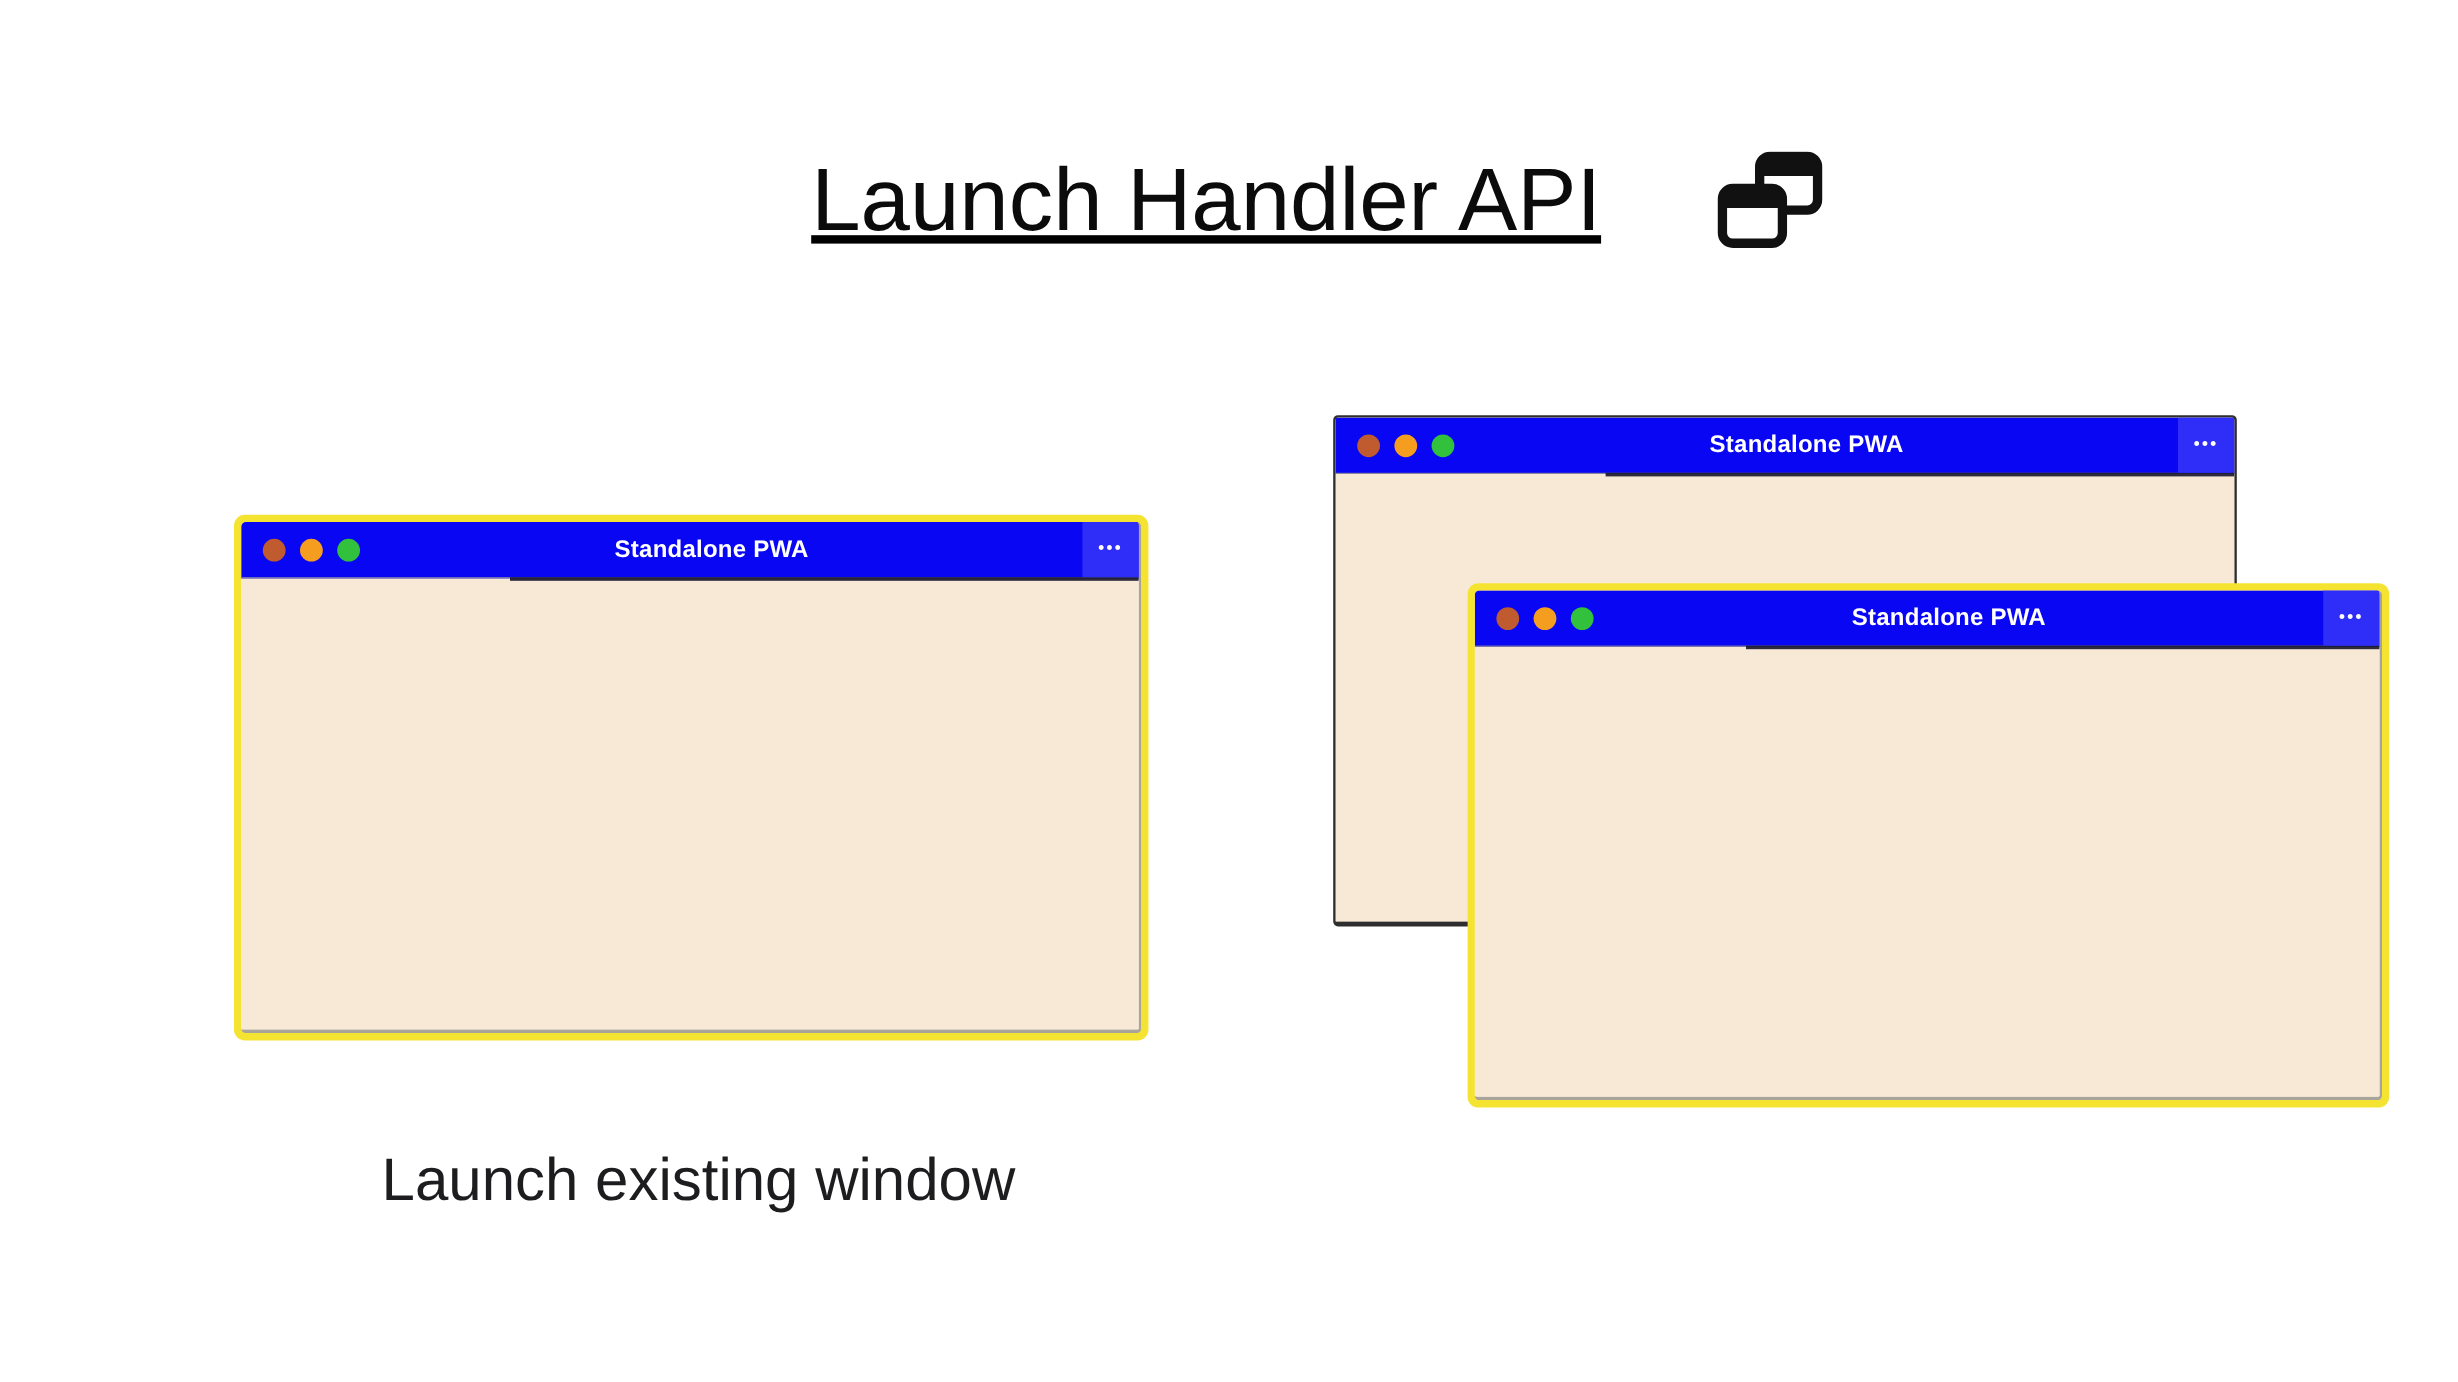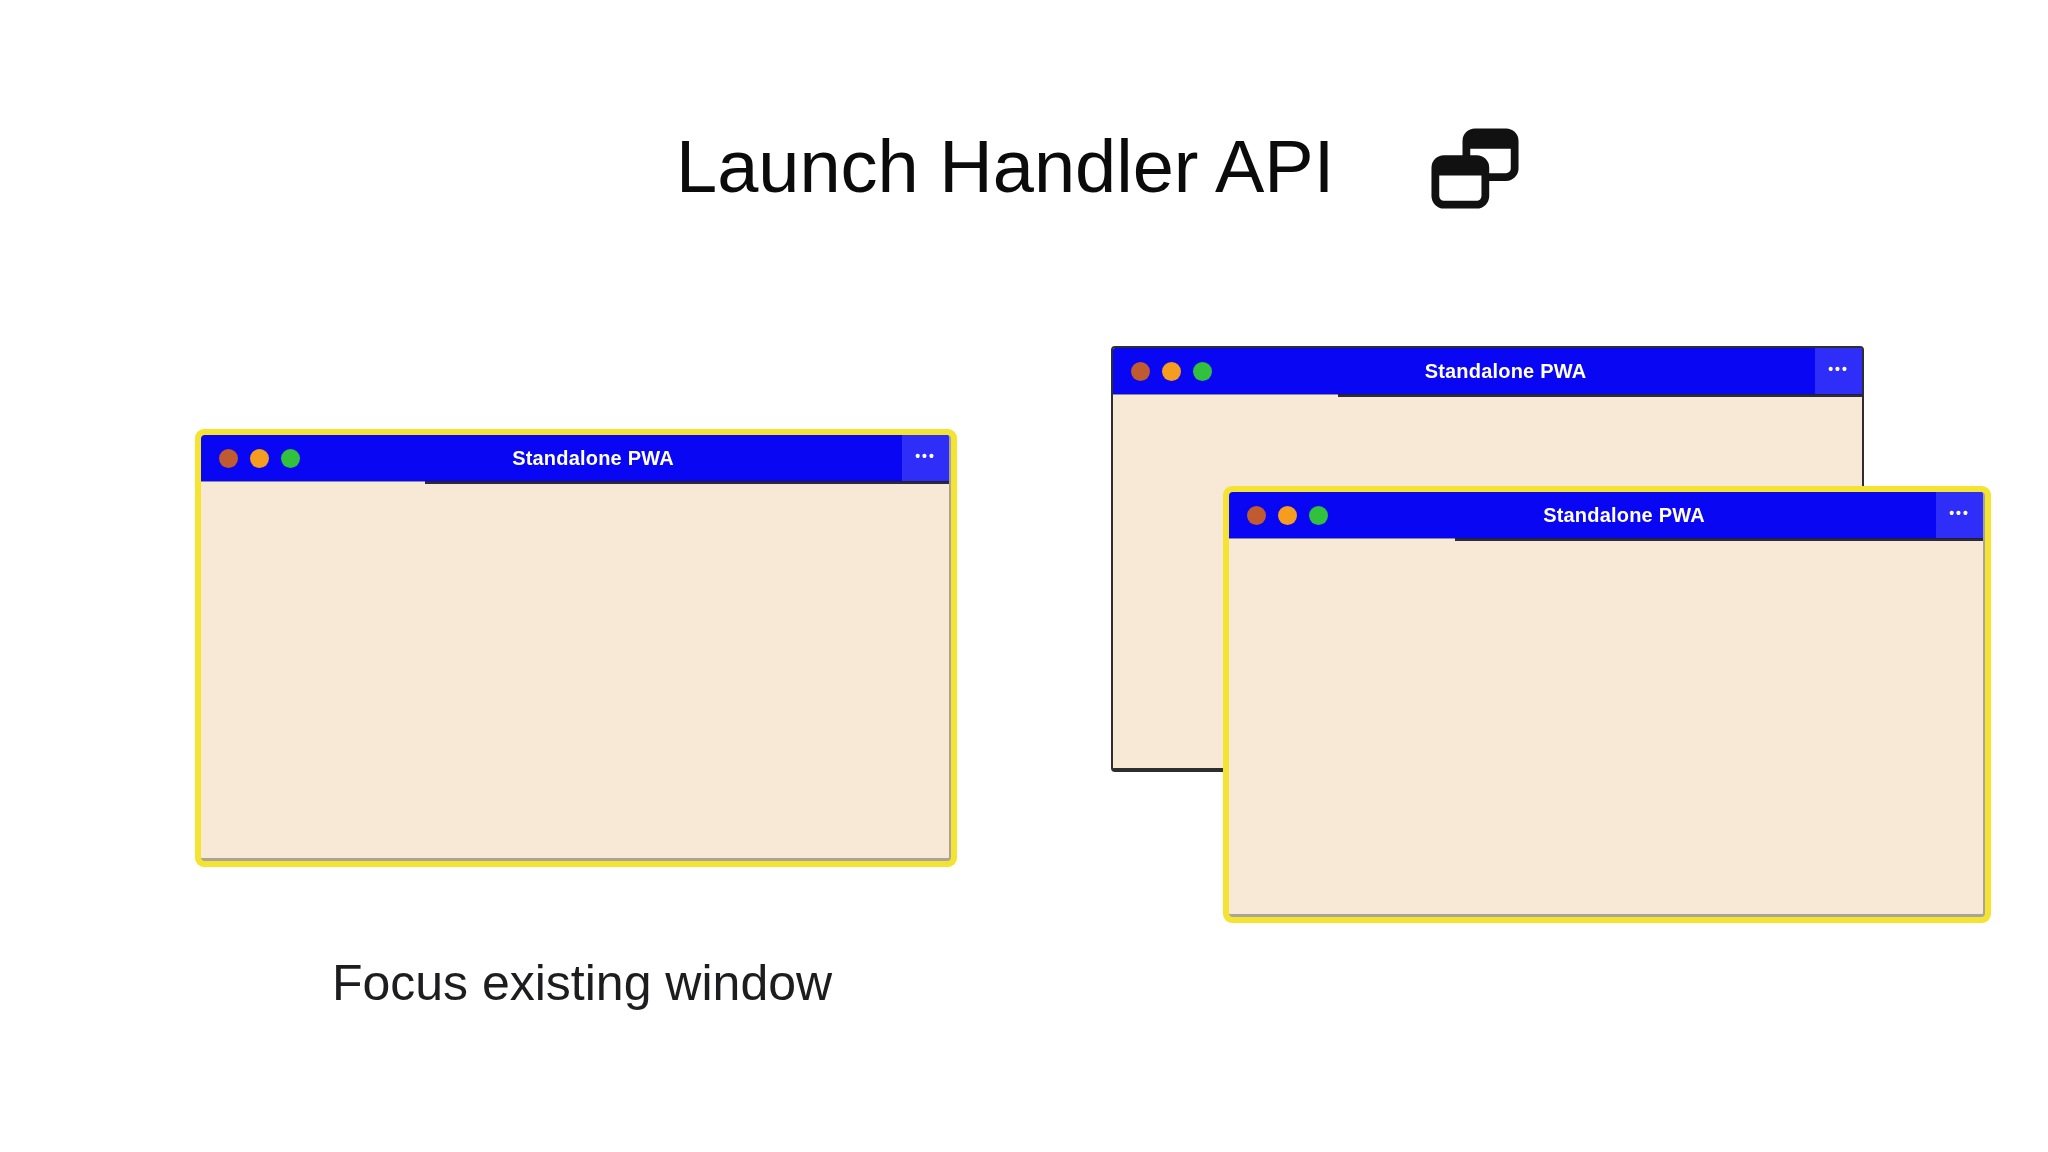--- a/index.html
+++ b/index.html
@@ -13,21 +13,21 @@
   }
   html,body{margin:0;padding:0;background:#fff;}
   .stage{
     position:relative; width:2048px; height:1152px; background:#ffffff;
     overflow:hidden; font-family:"Liberation Sans", sans-serif;
   }
 
   
   .header-row{
     position:absolute; left:676px; top:124px;
-    display:flex; align-items:flex-end; gap:96px;
+    display:flex; align-items:flex-start; gap:96px;text-decoration:underline;
   }
   .page-title{
     margin:0; font-size:74px; line-height:1.15; font-weight:400;
     color:#0b0b0b; white-space:nowrap;
   }
   .title-icon{ display:block; margin-top:2px; }
 
   
   .win-wrap{
     position:absolute; background:var(--ring); border-radius:9px;
@@ -139,15 +139,15 @@
         </div>
         <span class="tb-title">Standalone PWA</span>
         <span class="menu-btn">
           <span class="menu-dots">•••</span>
         </span>
       </div>
       <div class="win-body"></div>
     </div>
   </div>
 
-  <div class="caption" id="caption-left">Focus existing window</div>
+  <div class="caption" id="caption-left">Launch existing window</div>
 
 </div>
 
 </body></html>

